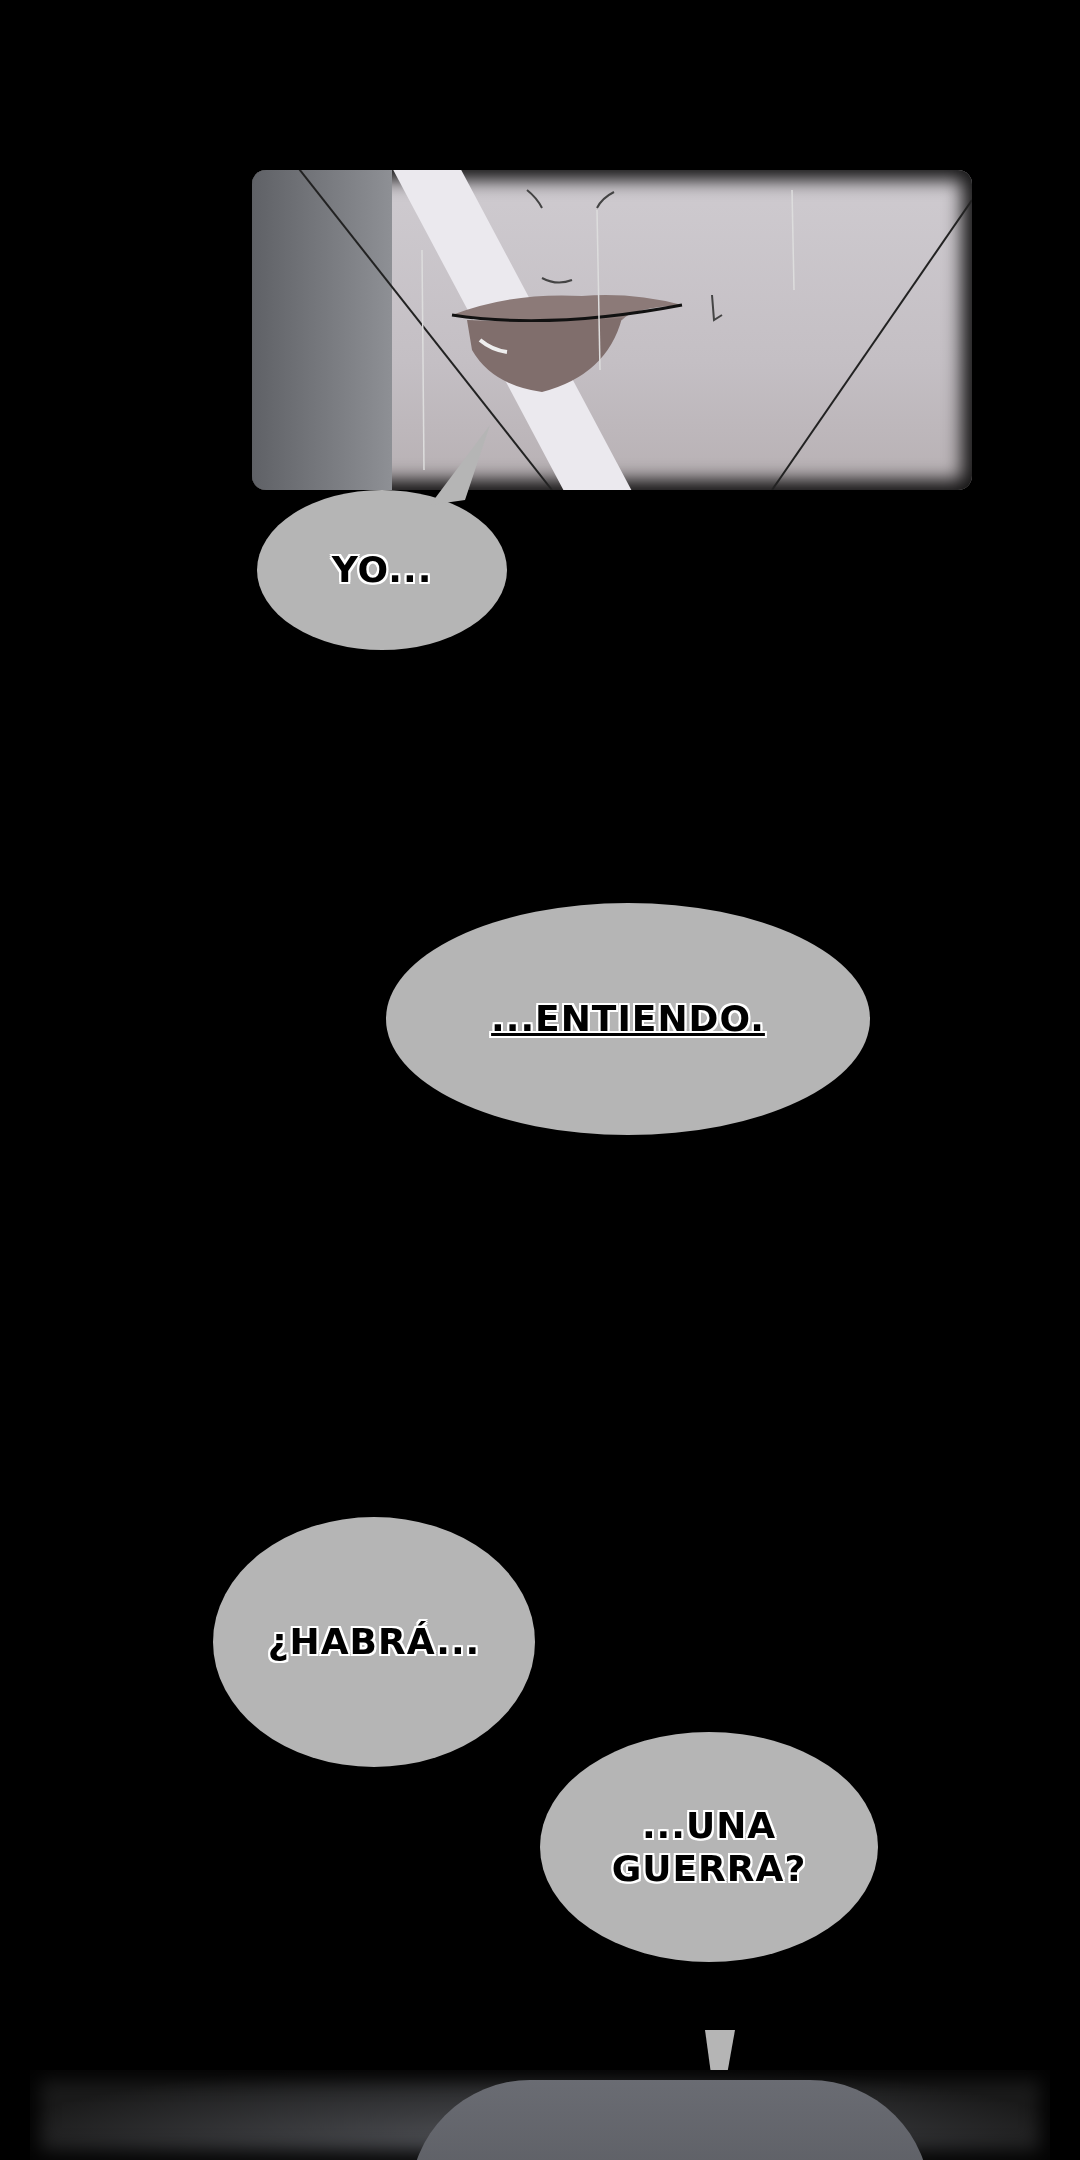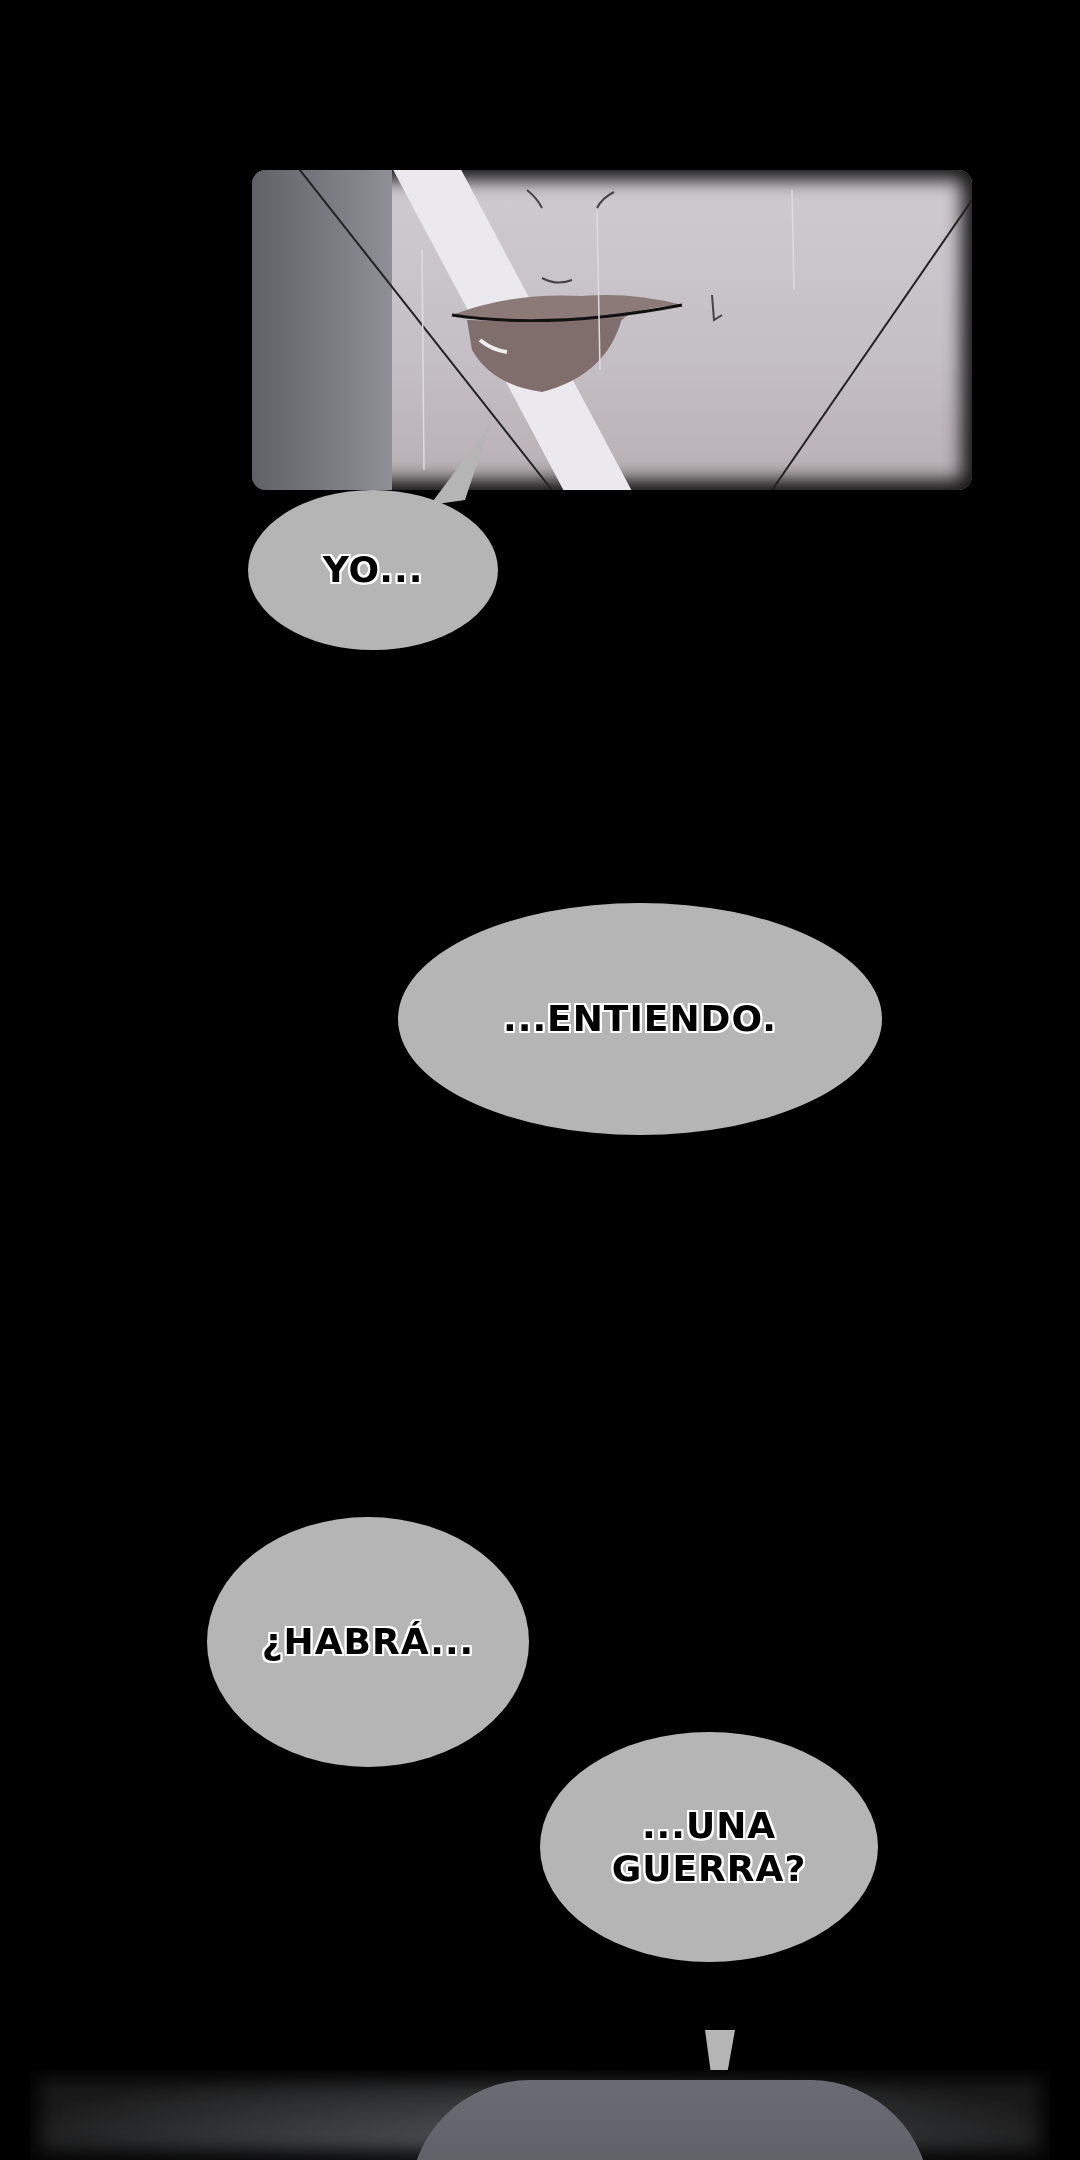--- a/index.html
+++ b/index.html
@@ -41,32 +41,32 @@
     <path d="M215 150 Q300 152 370 148 Q355 205 290 222 Q240 215 220 180 Z" fill="#806e6c"></path>
     <path d="M200 145 Q300 160 430 135" stroke="#111" stroke-width="3" fill="none"></path>
     <path d="M228 170 Q240 180 255 182" stroke="#eee" stroke-width="4" fill="none"></path>
     <path d="M460 125 L462 150 L470 145" stroke="#444" stroke-width="2" fill="none"></path>
     <line x1="345" y1="40" x2="348" y2="200" stroke="#ddd" stroke-width="1.5"></line>
     <line x1="170" y1="80" x2="172" y2="300" stroke="#ddd" stroke-width="1.5"></line>
     <line x1="540" y1="20" x2="542" y2="120" stroke="#ddd" stroke-width="1.5"></line>
   </svg>
 </div>
 
-<div class="bubble" style="left:248px; top:490px; width:250px; height:160px;">
+<div class="bubble" style="left:257px; top:490px; width:250px; height:160px;">
   <span class="bubble-text">YO...</span>
 </div>
 <svg class="tail" style="left:420px; top:420px;" width="80" height="90" viewBox="0 0 80 90">
   <polygon points="10,85 70,5 45,80" fill="#b5b5b5"></polygon>
 </svg>
 
-<div class="bubble" style="left:398px; top:903px; width:484px; height:232px;">
+<div class="bubble" style="left:386px; top:903px; width:484px; height:232px;text-decoration:underline;">
   <span class="bubble-text">...ENTIENDO.</span>
 </div>
 
-<div class="bubble" style="left:207px; top:1517px; width:322px; height:250px;">
+<div class="bubble" style="left:213px; top:1517px; width:322px; height:250px;">
   <span class="bubble-text">¿HABRÁ...</span>
 </div>
 
 <div class="bubble" style="left:540px; top:1732px; width:338px; height:230px;">
   <span class="bubble-text">
     <span>...UNA</span><br>
     <span>GUERRA?</span>
   </span>
 </div>
 <svg class="tail" style="left:700px; top:2030px;" width="40" height="100" viewBox="0 0 40 100">

